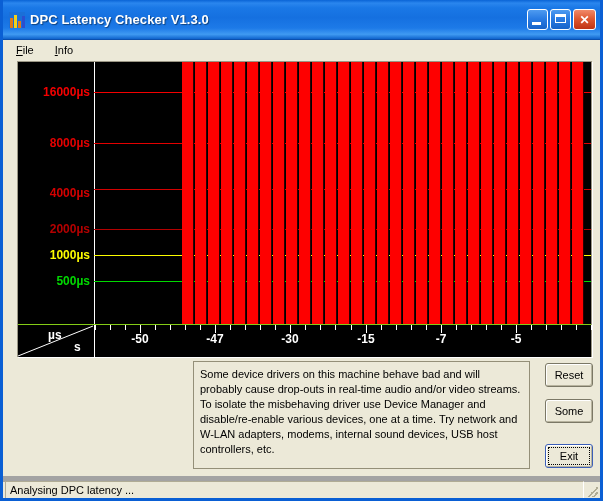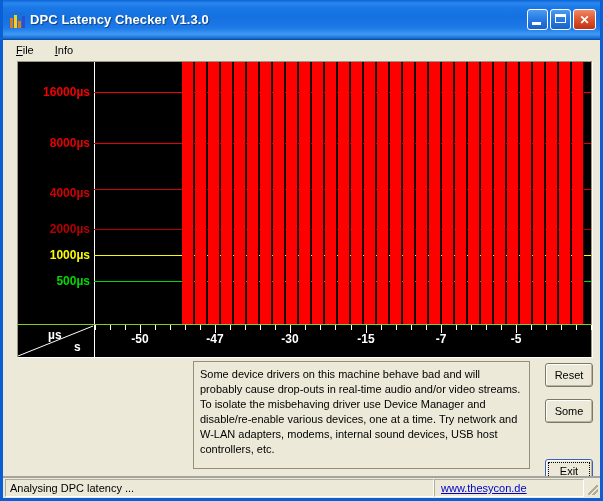--- a/index.html
+++ b/index.html
@@ -259,30 +259,30 @@
   .btn.focused {
     border: 1px solid #3c5fb8;
   }
   .btn.focused .inner-focus {
     position: absolute;
     left: 2px; top: 2px; right: 2px; bottom: 2px;
     border: 1px dotted #000;
   }
   #btn-stop  { top: 363px; }
   #btn-reset { top: 399px; }
-  #btn-exit  { top: 459px; }
+  #btn-exit  { top: 444px; }
   
   .statusbar {
     position: absolute;
     left: 0;
     bottom: 0;
     width: 597px;
     height: 22px;
     background: #ece9d8;
-    border-top: 2px solid #a3a3a3;
+    border-top: 6px solid #a3a3a3;
     display: flex;
     align-items: center;
     box-sizing: border-box;
     font-size: 11px;
   }
   .status-pane-1 {
     flex: 1;
     height: 18px;
     margin: 0 0 0 2px;
     border: 1px solid #b0ac95;
@@ -465,19 +465,16 @@
 
   <div class="btn" id="btn-stop">Reset</div>
   <div class="btn" id="btn-reset">Some</div>
   <div class="btn focused" id="btn-exit">
     <span class="inner-focus"></span>
     <span>Exit</span>
   </div>
 
   <div class="statusbar">
     <div class="status-pane-1">Analysing DPC latency ...</div>
-    <div class="status-pane-2">
-      <span class="status-link">www.thesycon.de</span>
-    </div>
     <div class="grip"></div>
   </div>
 
 </div>
 
 </body></html>

